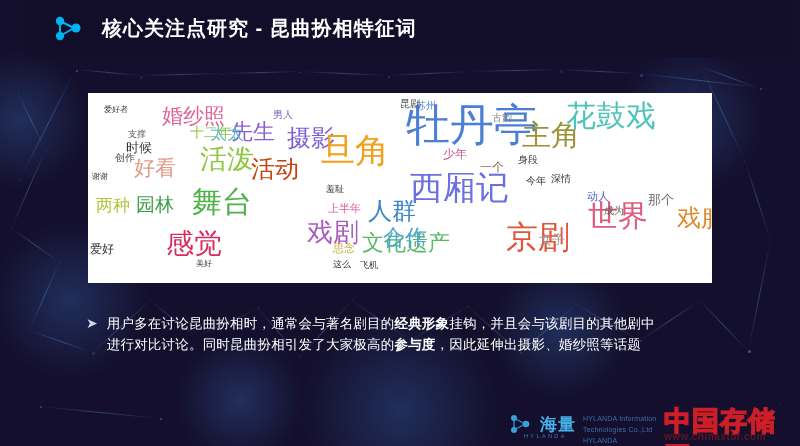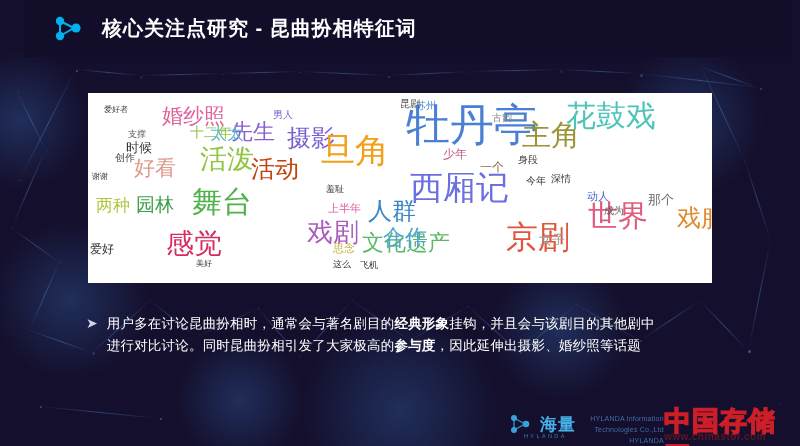--- a/index.html
+++ b/index.html
@@ -66,25 +66,25 @@
   }
   .bullet-row { display: flex; align-items: flex-start; }
   .bullet-arrow {
     color: #cfd6e8; font-size: 14px; line-height: 20px;
     margin-right: 9px; flex: 0 0 auto;
   }
   .bullet-text {
     color: #ffffff; font-size: 13.5px; line-height: 21px;
     letter-spacing: 0.2px;
   }
-  .bullet-text b { font-weight: bold; font-family: Liberation Mono, monospace; }
+  .bullet-text b { font-weight: bold; }
 
   
   .footer {
-    position: absolute; left: 0; bottom: 0; width: 636px; height: 46px; text-align: right;
+    position: absolute; left: 0; bottom: 0; width: 636px; height: 46px;
   }
   .footer-logo {
     position: absolute; left: 506px; top: 11px;
     display: flex; align-items: center;
   }
   .footer-mark { position: relative; width: 30px; height: 26px; }
   .footer-cn {
     color: #46b0e8; font-size: 17px; font-weight: bold;
     margin-left: 4px; letter-spacing: 1px;
   }

